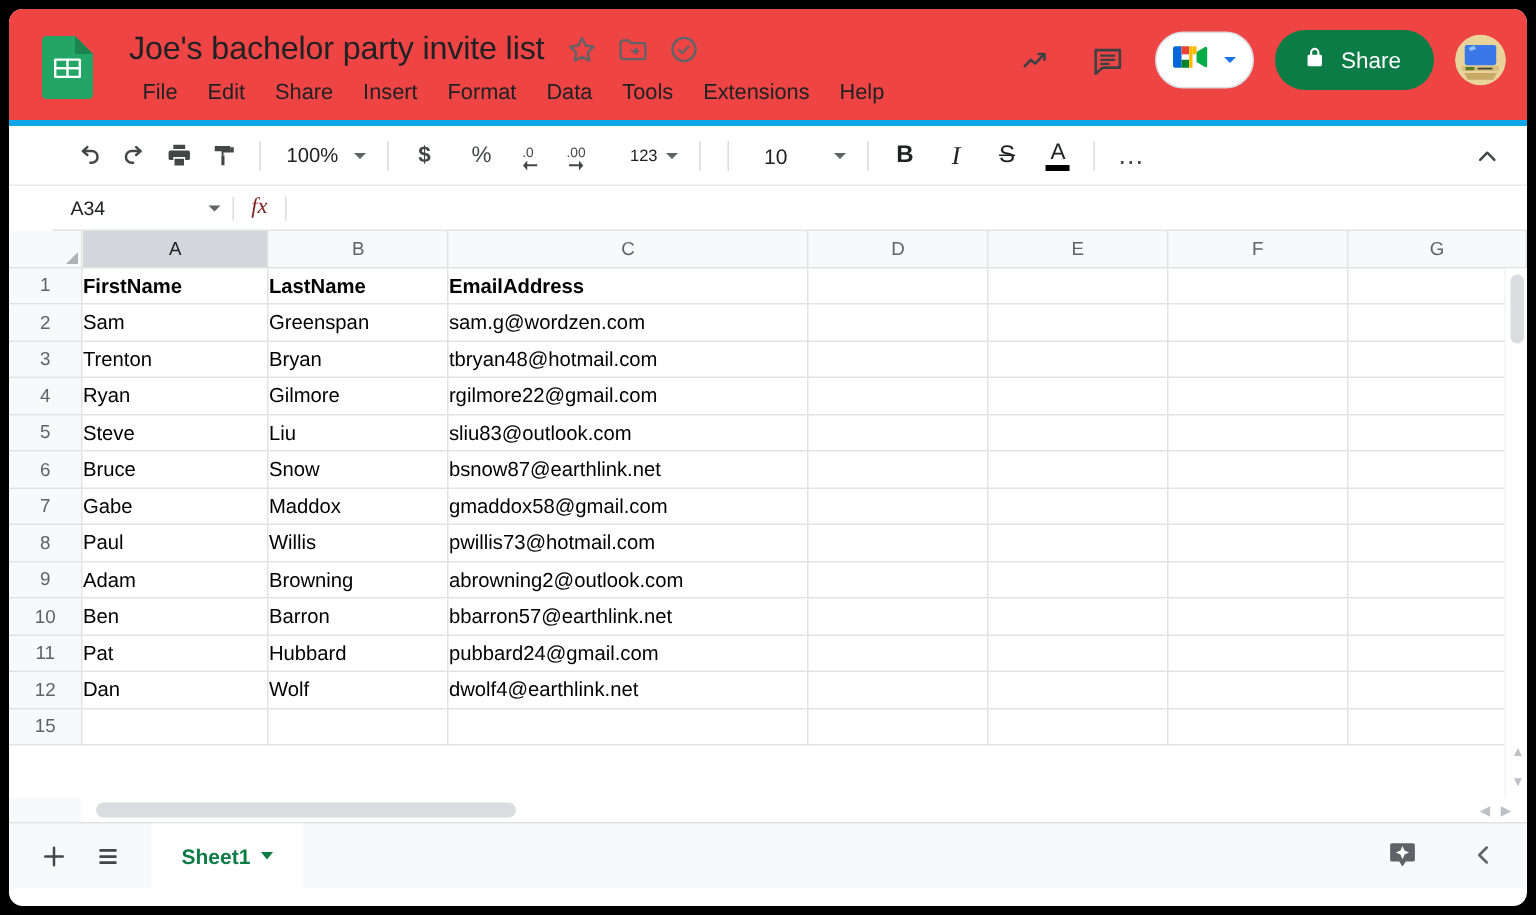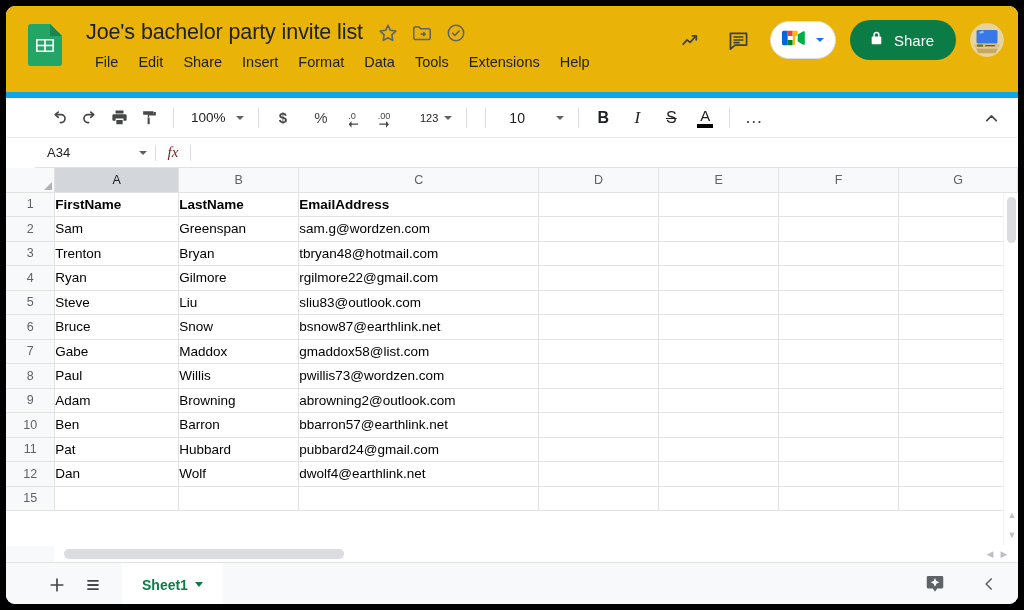--- a/index.html
+++ b/index.html
@@ -15,23 +15,23 @@
     left: 6px; top: 6px;
     width: 1012px; height: 598px;
     background: #fff;
     border-radius: 9px;
     overflow: hidden;
   }
 
   
   .header {
     position: relative;
-    height: 92px;
-    background: #eab308;
-    border-bottom: 6px solid #0ea5e9;
+    height: 78px;
+    background: #ef4444;
+    border-bottom: 4px solid #0ea5e9;
   }
   .doc-logo {
     position: absolute; left: 22px; top: 18px;
     width: 34px; height: 42px;
   }
   .title-row {
     position: absolute; left: 78px; top: 12px;
     display: flex; align-items: center; gap: 12px;
   }
   .doc-title {
@@ -255,21 +255,21 @@
     cursor: pointer;
   }
 
   
   .sheetbar {
     position: relative;
     height: 44px;
     background: #f8f9fa;
     border-top: 1px solid #e1e3e1;
     display: flex; align-items: center;
-    padding-left: 36px; gap: 6px;
+    padding-left: 15px; gap: 6px;
   }
   .sheet-ic {
     width: 30px; height: 30px; border-radius: 50%;
     display: flex; align-items: center; justify-content: center;
     color: #444746; cursor: pointer; flex: none;
   }
   .sheet-tab {
     display: flex; align-items: center; gap: 7px;
     height: 44px; padding: 0 20px;
     background: #fff;
@@ -581,31 +581,31 @@
             <td class="cell">bsnow87@earthlink.net</td>
             <td class="cell"></td>
             <td class="cell"></td>
             <td class="cell"></td>
             <td class="cell"></td>
           </tr>
           <tr>
             <td class="rowhead">7</td>
             <td class="cell">Gabe</td>
             <td class="cell">Maddox</td>
-            <td class="cell">gmaddox58@list.com</td>
+            <td class="cell">gmaddox58@gmail.com</td>
             <td class="cell"></td>
             <td class="cell"></td>
             <td class="cell"></td>
             <td class="cell"></td>
           </tr>
           <tr>
             <td class="rowhead">8</td>
             <td class="cell">Paul</td>
             <td class="cell">Willis</td>
-            <td class="cell">pwillis73@wordzen.com</td>
+            <td class="cell">pwillis73@hotmail.com</td>
             <td class="cell"></td>
             <td class="cell"></td>
             <td class="cell"></td>
             <td class="cell"></td>
           </tr>
           <tr>
             <td class="rowhead">9</td>
             <td class="cell">Adam</td>
             <td class="cell">Browning</td>
             <td class="cell">abrowning2@outlook.com</td>

